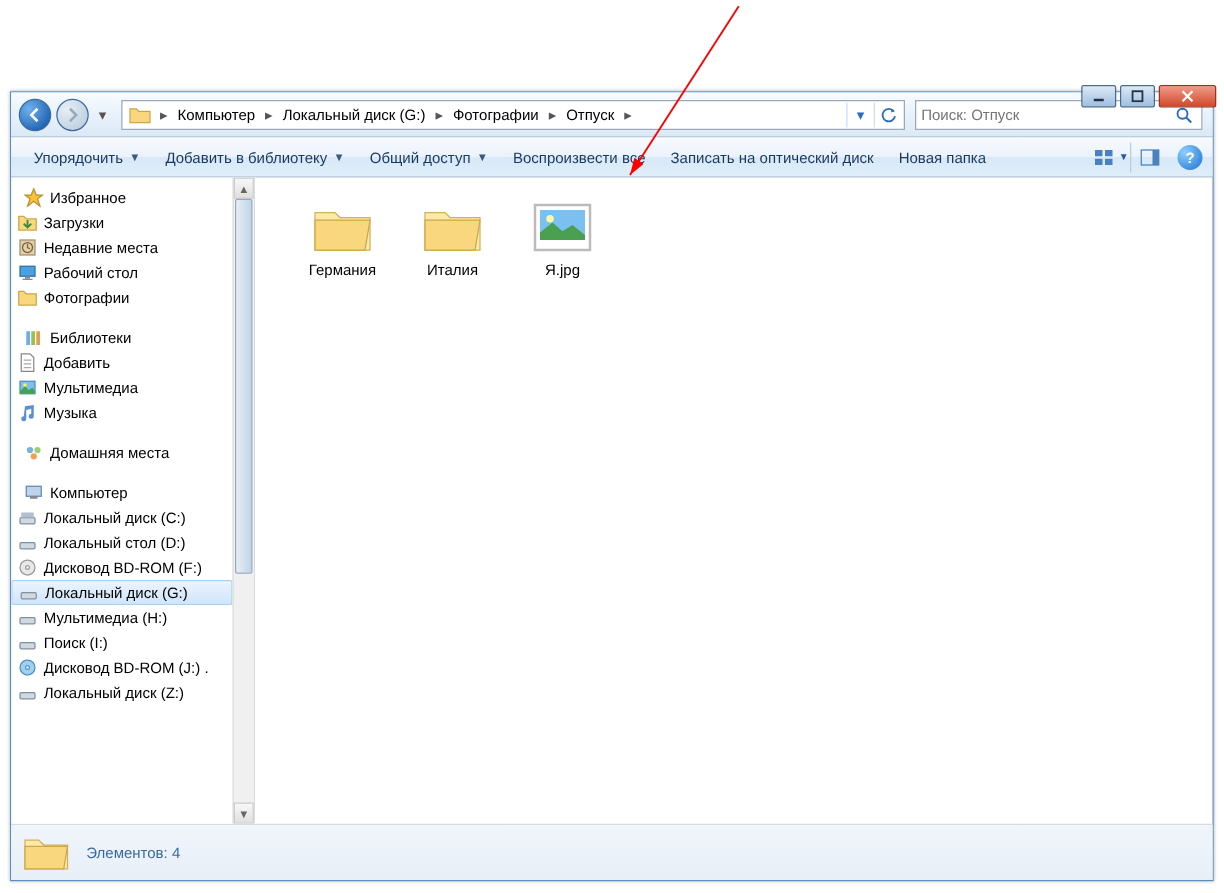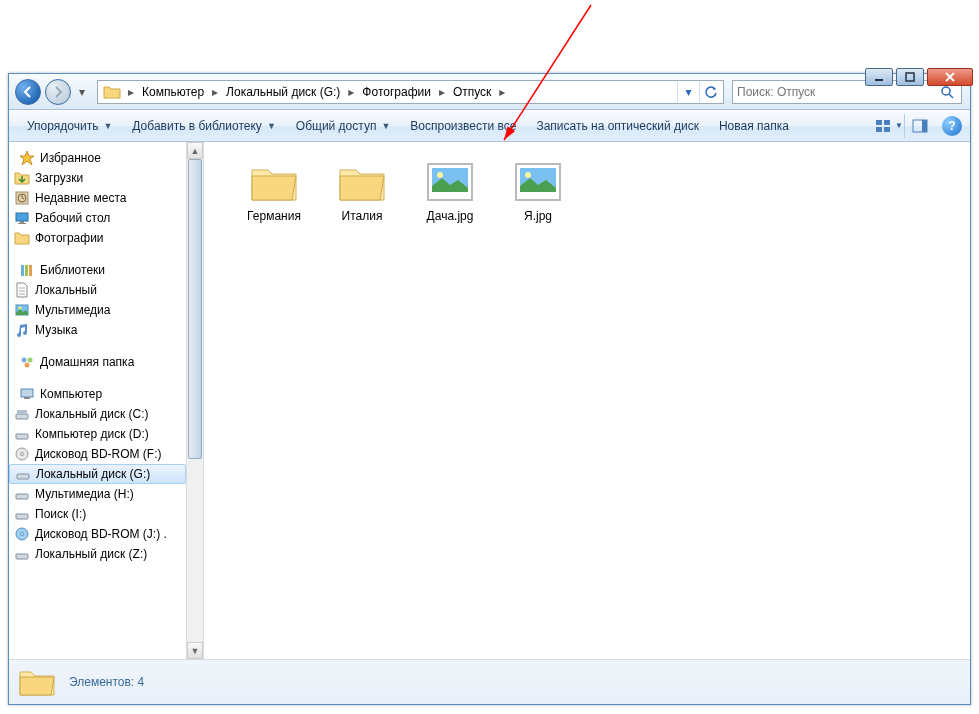--- a/index.html
+++ b/index.html
@@ -243,21 +243,21 @@
             </span>
             <span>Библиотеки</span>
           </div>
         <div class="tree-item">
             <span class="ticon">
               <svg width="16" height="16">
                 <path d="M3,1 L10,1 L13,4 L13,15 L3,15 Z" fill="#fff" stroke="#888"></path>
                 <path d="M5,6 L11,6 M5,9 L11,9 M5,12 L11,12" stroke="#aaa"></path>
               </svg>
             </span>
-            <span>Локальный</span>
+            <span>Добавить</span>
           </div>
         <div class="tree-item">
             <span class="ticon">
               <svg width="16" height="16">
                 <rect x="2" y="3" width="12" height="10" fill="#7ac0f0" stroke="#4a90c0"></rect>
                 <circle cx="6" cy="6" r="1.5" fill="#fff04a"></circle>
                 <path d="M2,11 L6,7 L9,10 L12,8 L14,11 L14,13 L2,13 Z" fill="#4aa050"></path>
               </svg>
             </span>
             <span>Мультимедиа</span>
@@ -273,21 +273,21 @@
         <div class="tree-spacer"></div>
 
         <div class="tree-item root">
             <span class="ticon">
               <svg width="16" height="16">
                 <circle cx="5" cy="6" r="2.5" fill="#7ab0e0"></circle>
                 <circle cx="11" cy="6" r="2.5" fill="#9ad070"></circle>
                 <circle cx="8" cy="11" r="2.5" fill="#f0a050"></circle>
               </svg>
             </span>
-            <span>Домашняя папка</span>
+            <span>Домашняя места</span>
           </div>
         <div class="tree-spacer"></div>
 
         <div class="tree-item root">
             <span class="ticon">
               <svg width="16" height="16">
                 <rect x="2" y="3" width="12" height="8" fill="#c0d4e8" stroke="#5a8ac0"></rect>
                 <rect x="5" y="11" width="6" height="2" fill="#888"></rect>
               </svg>
             </span>
@@ -301,21 +301,21 @@
               </svg>
             </span>
             <span>Локальный диск (C:)</span>
           </div>
         <div class="tree-item">
             <span class="ticon">
               <svg width="16" height="16">
                 <rect x="2" y="8" width="12" height="5" rx="1" fill="#d0d8e0" stroke="#8090a0"></rect>
               </svg>
             </span>
-            <span>Компьютер диск (D:)</span>
+            <span>Локальный стол (D:)</span>
           </div>
         <div class="tree-item">
             <span class="ticon">
               <svg width="16" height="16">
                 <circle cx="8" cy="8" r="6" fill="#e8e8e8" stroke="#999"></circle>
                 <circle cx="8" cy="8" r="1.5" fill="#fff" stroke="#999"></circle>
               </svg>
             </span>
             <span>Дисковод BD-ROM (F:)</span>
           </div>
@@ -389,31 +389,20 @@
         </div>
         <div class="file-item">
           <div class="file-thumb">
             <svg width="56" height="48">
               <rect x="6" y="6" width="44" height="36" fill="#fff" stroke="#bbb" stroke-width="2"></rect>
               <rect x="10" y="10" width="36" height="24" fill="#7ac0f0"></rect>
               <circle cx="18" cy="17" r="3" fill="#fff8a0"></circle>
               <path d="M10,28 L20,20 L28,27 L36,22 L46,30 L46,34 L10,34 Z" fill="#4aa050"></path>
             </svg>
           </div>
-          <div class="file-label">Дача.jpg</div>
-        </div>
-        <div class="file-item">
-          <div class="file-thumb">
-            <svg width="56" height="48">
-              <rect x="6" y="6" width="44" height="36" fill="#fff" stroke="#bbb" stroke-width="2"></rect>
-              <rect x="10" y="10" width="36" height="24" fill="#7ac0f0"></rect>
-              <circle cx="18" cy="17" r="3" fill="#fff8a0"></circle>
-              <path d="M10,28 L20,20 L28,27 L36,22 L46,30 L46,34 L10,34 Z" fill="#4aa050"></path>
-            </svg>
-          </div>
           <div class="file-label">Я.jpg</div>
         </div>
       </div>
   </div>
 
   <div class="status-bar">
     <span class="status-thumb">
       <svg width="40" height="34">
           <path d="M3,9 L3,30 L37,30 L37,11 L18,11 L14,7 L3,7 Z" fill="#ffe9a8" stroke="#d4b05a"></path>
           <path d="M3,12 L37,12 L34,30 L3,30 Z" fill="#f9d77e" stroke="#caa84a"></path>

